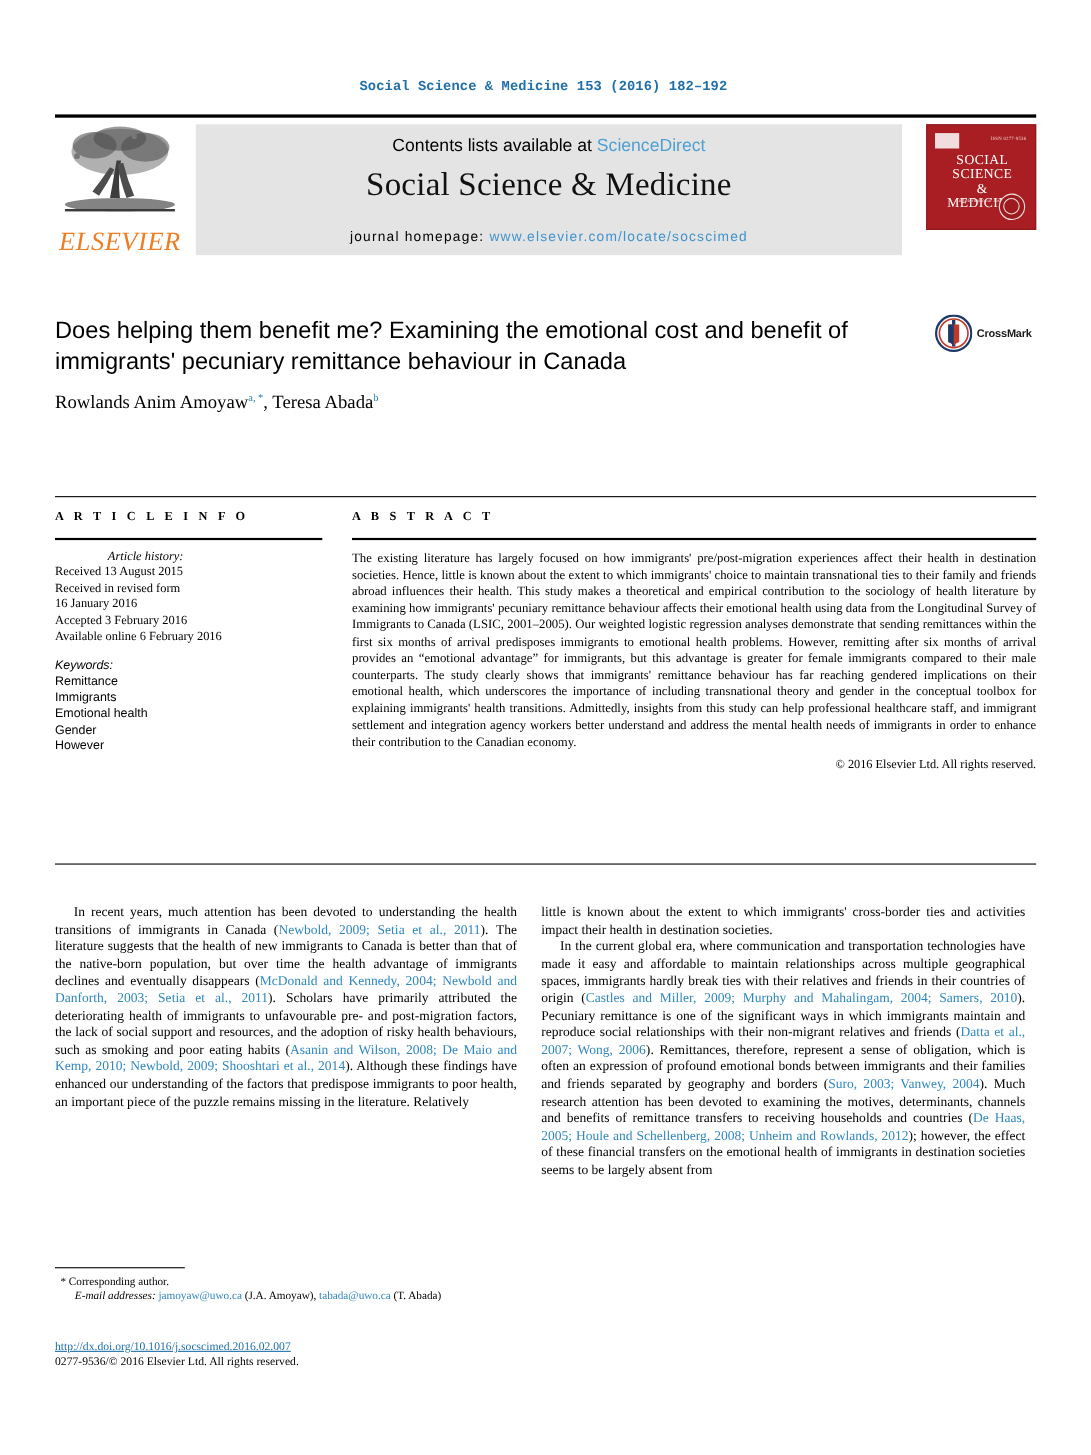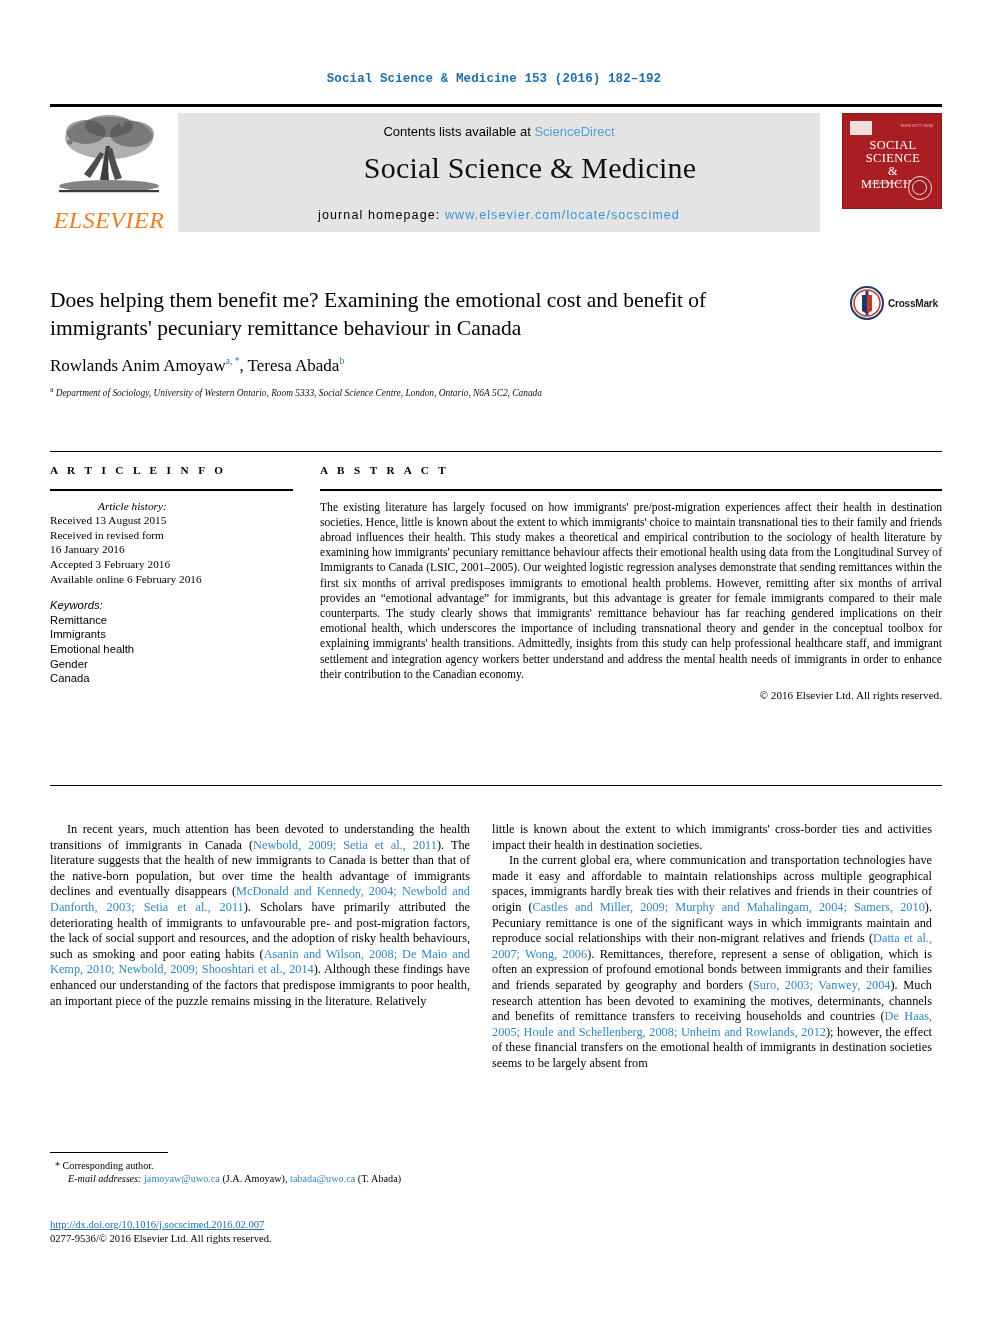--- a/index.html
+++ b/index.html
@@ -80,37 +80,36 @@
     height: 119px;
     background: #e4e4e4;
   }
   .mast-contents {
     position: absolute;
     top: 11px;
     left: 0;
     width: 642px;
     text-align: center;
     font-family: "Liberation Sans", sans-serif;
-    font-size: 13px;
+    font-size: 16px;
     color: #000;
   }
   .mast-contents .sd {
     color: #4d9fd4;
   }
   .mast-title {
     position: absolute;
     top: 38px;
     left: 0;
     width: 642px;
     text-align: center;
     font-family: "Liberation Serif", serif;
     font-size: 30px;
     color: #111;
     letter-spacing: .2px;
-    padding-left: 31px;
   }
   .mast-home {
     position: absolute;
     bottom: 10px;
     left: 0;
     width: 642px;
     text-align: center;
     font-family: "Liberation Sans", sans-serif;
     font-size: 12.5px;
     letter-spacing: 1.1px;
@@ -191,21 +190,21 @@
 
   
   .titlewrap {
     position: absolute;
     top: 286px;
     left: 50px;
     width: 892px;
   }
   .art-title {
     width: 760px;
-    font-family: Liberation Serif, serif;
+    font-family: Liberation Sans, sans-serif;
     font-size: 21.5px;
     line-height: 28px;
     color: #000;
   }
   .authors {
     margin-top: 14px;
     font-family: "Liberation Serif", serif;
     font-size: 17px;
     color: #000;
   }
@@ -438,21 +437,20 @@
       <div class="cover-seal"></div>
     </div>
   </div>
 
   <div class="titlewrap">
     <div class="art-title">Does helping them benefit me? Examining the emotional cost and benefit of immigrants' pecuniary remittance behaviour in Canada</div>
     <div class="authors">
       <span>Rowlands Anim Amoyaw</span><sup class="aff">a, *</sup><span>, </span><span>Teresa Abada</span><sup class="aff">b</sup>
     </div>
     <div class="affils">
-      <div><sup>a</sup> <span>Department of Sociology, University of Western Ontario, Room 5333, Social Science Centre, London, Ontario, N6A 5C2, Canada</span></div>
     </div>
   </div>
 
   <div class="crossmark">
     <div class="cm-badge">
       <svg width="34" height="34" viewBox="0 0 34 34">
         <circle cx="17" cy="17" r="16" fill="#ffffff" stroke="#1b3a6b" stroke-width="2"></circle>
         <circle cx="17" cy="17" r="13" fill="#ffffff" stroke="#c0392b" stroke-width="1.5"></circle>
         <path d="M17 5 L17 29" stroke="#1b3a6b" stroke-width="3"></path>
         <path d="M12 9 L12 25 q5 2 5 4 q0 -2 5 -4 L22 9 z" fill="#c0392b"></path>
@@ -474,21 +472,21 @@
       <div>16 January 2016</div>
       <div>Accepted 3 February 2016</div>
       <div>Available online 6 February 2016</div>
     </div>
     <div class="kw">
       <div class="lbl">Keywords:</div>
       <div>Remittance</div>
       <div>Immigrants</div>
       <div>Emotional health</div>
       <div>Gender</div>
-      <div>Canada</div>
+      <div>However</div>
     </div>
   </div>
 
   <div class="abs-col">
     <div class="sec-head">A B S T R A C T</div>
     <div class="thin-rule"></div>
     <div class="abstract">The existing literature has largely focused on how immigrants' pre/post-migration experiences affect their health in destination societies. Hence, little is known about the extent to which immigrants' choice to maintain transnational ties to their family and friends abroad influences their health. This study makes a theoretical and empirical contribution to the sociology of health literature by examining how immigrants' pecuniary remittance behaviour affects their emotional health using data from the Longitudinal Survey of Immigrants to Canada (LSIC, 2001–2005). Our weighted logistic regression analyses demonstrate that sending remittances within the first six months of arrival predisposes immigrants to emotional health problems. However, remitting after six months of arrival provides an “emotional advantage” for immigrants, but this advantage is greater for female immigrants compared to their male counterparts. The study clearly shows that immigrants' remittance behaviour has far reaching gendered implications on their emotional health, which underscores the importance of including transnational theory and gender in the conceptual toolbox for explaining immigrants' health transitions. Admittedly, insights from this study can help professional healthcare staff, and immigrant settlement and integration agency workers better understand and address the mental health needs of immigrants in order to enhance their contribution to the Canadian economy.</div>
     <div class="copyline">© 2016 Elsevier Ltd. All rights reserved.</div>
   </div>
 

